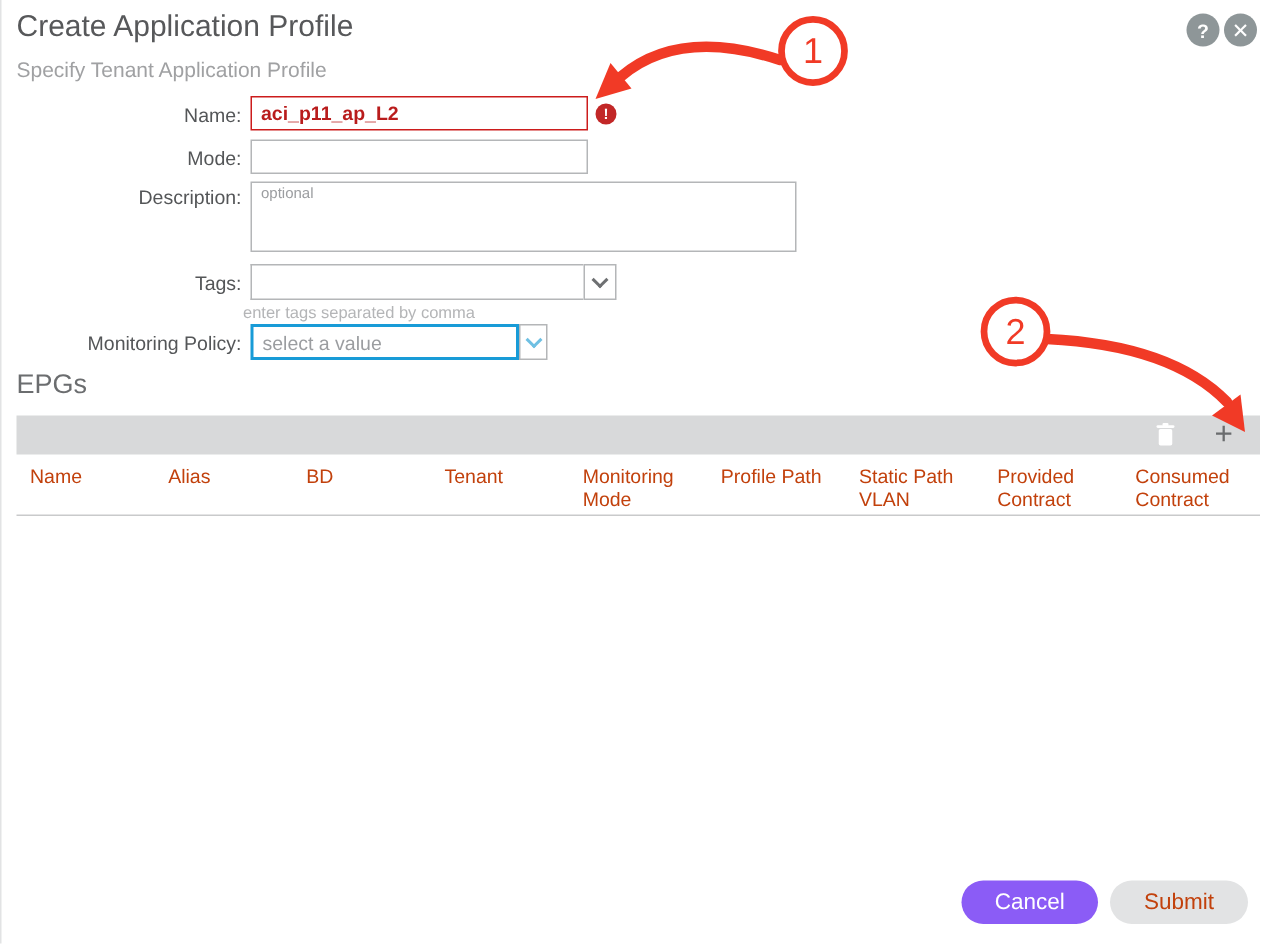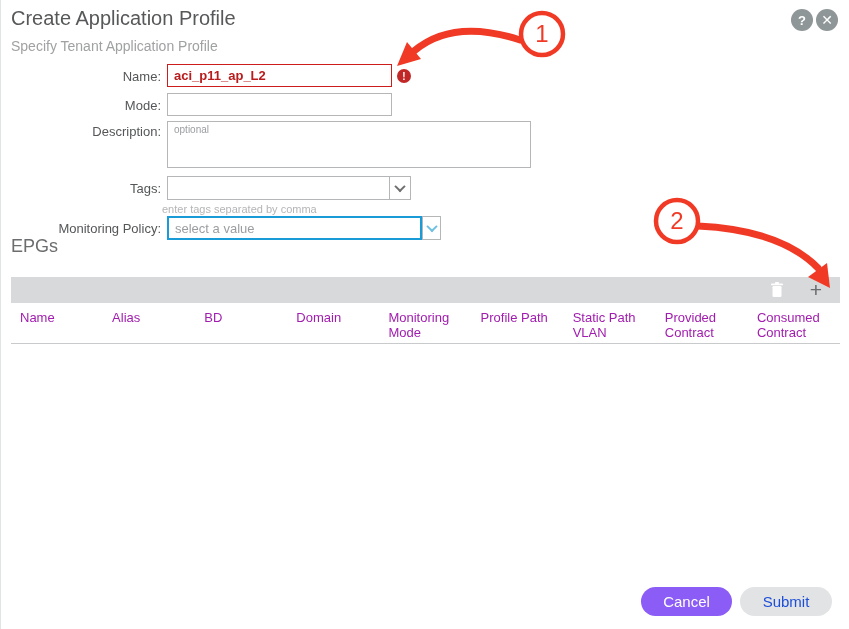--- a/index.html
+++ b/index.html
@@ -57,49 +57,49 @@
   .combo-chevron {
     width: 22px; height: 24px; border: 1px solid #b4b6b8;
     display: flex; align-items: center; justify-content: center;
     background: #fff; cursor: pointer;
   }
   .chev { width: 8px; height: 8px; border-right: 2px solid #6e7072; border-bottom: 2px solid #6e7072;
     transform: rotate(45deg) translate(-1px,-1px); }
   .tags-hint { left: 161px; top: 203px; font-size: 11px; color: #b4b5b7; }
 
   .mon-combo { left: 166px; top: 216px; }
-  .mon-combo .combo-input { width: 255px; height: 24px; border: 2px solid #189bd7; }
+  .mon-combo .combo-input { width: 179px; height: 24px; border: 2px solid #189bd7; }
   .mon-combo .combo-chevron { height: 24px; width: 19px; }
   .mon-combo .chev { border-color: #6fc0e3; }
 
   
-  .epgs-heading { left: 10px; top: 236px; font-size: 18px; color: #6b6d6f; }
+  .epgs-heading { left: 10px; top: 246px; font-size: 18px; color: #6b6d6f; }
   .epgs-toolbar {
     left: 10px; top: 277px; width: 829px; height: 26px; background: #d8d9da;
     display: flex; align-items: center; justify-content: flex-end; gap: 26px;
     padding-right: 18px;
   }
   .tool-btn { background: none; border: none; cursor: pointer; display: flex; align-items: center; }
   .plus-glyph { font-size: 21px; color: #6a6c6e; line-height: 18px; font-weight: 400; }
 
   .epgs-header-row {
     left: 10px; top: 303px; width: 829px; height: 41px;
     display: flex; border-bottom: 1px solid #c9cacb;
   }
   .epgs-col {
-    flex: 1 1 0; padding: 7px 4px 0 9px; font-size: 13px; color: #a21caf; line-height: 15px;
+    flex: 1 1 0; padding: 7px 4px 0 9px; font-size: 13px; color: #c2410c; line-height: 15px;
   }
 
   
   .pill-btn {
     height: 29px; border: none; border-radius: 15px; cursor: pointer;
     font-family: "Liberation Sans", sans-serif; font-size: 15px;
   }
   .cancel-btn { left: 640px; top: 587px; width: 91px; background: #8b5cf6; color: #ffffff; }
-  .submit-btn { left: 739px; top: 587px; width: 92px; background: #e2e3e4; color: #1d4ed8; }
+  .submit-btn { left: 739px; top: 587px; width: 92px; background: #e2e3e4; color: #c2410c; }
 
   
   .annotation-overlay { left: 0; top: 0; width: 849px; height: 629px; pointer-events: none; }
   .ann-num { font-family: "Liberation Sans", sans-serif; font-size: 24px; fill: #f13a26; }
 </style>
 </head>
 <body>
 
 <h1 class="abs dialog-title">Create Application Profile</h1>
 <div class="abs dialog-subtitle">Specify Tenant Application Profile</div>
@@ -146,21 +146,21 @@
   </button>
   <button class="tool-btn">
     <span class="plus-glyph">+</span>
   </button>
 </div>
 
 <div class="abs epgs-header-row">
   <div class="epgs-col">Name</div>
   <div class="epgs-col">Alias</div>
   <div class="epgs-col">BD</div>
-  <div class="epgs-col">Domain</div>
+  <div class="epgs-col">Tenant</div>
   <div class="epgs-col">Monitoring Mode</div>
   <div class="epgs-col">Profile Path</div>
   <div class="epgs-col">Static Path VLAN</div>
   <div class="epgs-col">Provided Contract</div>
   <div class="epgs-col">Consumed Contract</div>
 </div>
 
 <button class="abs pill-btn cancel-btn">Cancel</button>
 <button class="abs pill-btn submit-btn">Submit</button>
 

